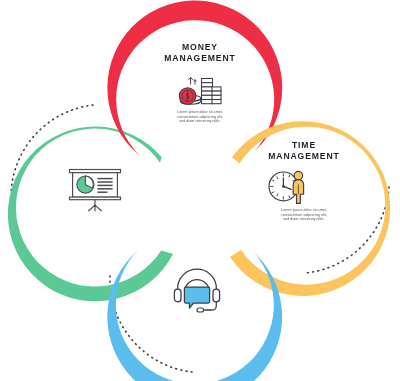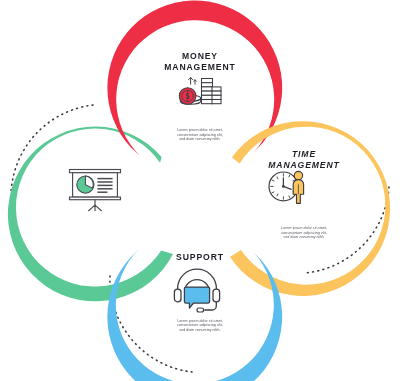--- a/index.html
+++ b/index.html
@@ -37,21 +37,21 @@
   }
   .node-title {
     font-family: "Liberation Sans", sans-serif;
     font-weight: bold;
     font-size: 8.6px;
     letter-spacing: 0.9px;
     line-height: 10.6px;
     color: #1d1d26;
     text-transform: uppercase;
     white-space: pre-line;
-    margin: 9px;
+    margin: 0;
   }
   .node-icon {
     margin-top: 5px;
     height: 38px;
     display: flex;
     align-items: center;
     justify-content: center;
   }
   .node-desc {
     margin-top: 4px;
@@ -60,21 +60,21 @@
     line-height: 4.6px;
     color: #55555f;
     width: 82px;
     white-space: pre-line;
     letter-spacing: 0.05px;
   }
 
   
   #node-money    { left: 134px; top: 42px; }
   #node-marketing{ left: 28px;  top: 140px; }
-  #node-time     { left: 238px; top: 140px; font-style: italic; }
+  #node-time     { left: 238px; top: 140px; }
   #node-support  { left: 134px; top: 243px; }
 </style>
 </head>
 <body>
 
 <div id="infographic-root">
 
   <svg id="cycle-svg" viewBox="0 0 400 381">
     <defs>
       
@@ -231,21 +231,14 @@
 
   <div class="node-content" id="node-time">
     <div class="node-title">TIME
 MANAGEMENT</div>
     <div class="node-icon"></div>
     <div class="node-desc">Lorem ipsum dolor sit amet,
 consectetuer adipiscing elit,
 sed diam nonummy nibh.</div>
   </div>
 
-  <div class="node-content" id="node-support">
-    <div class="node-title">SUPPORT</div>
-    <div class="node-icon"></div>
-    <div class="node-desc">Lorem ipsum dolor sit amet,
-consectetuer adipiscing elit,
-sed diam nonummy nibh.</div>
-  </div>
 
 </div>
 
 </body></html>

